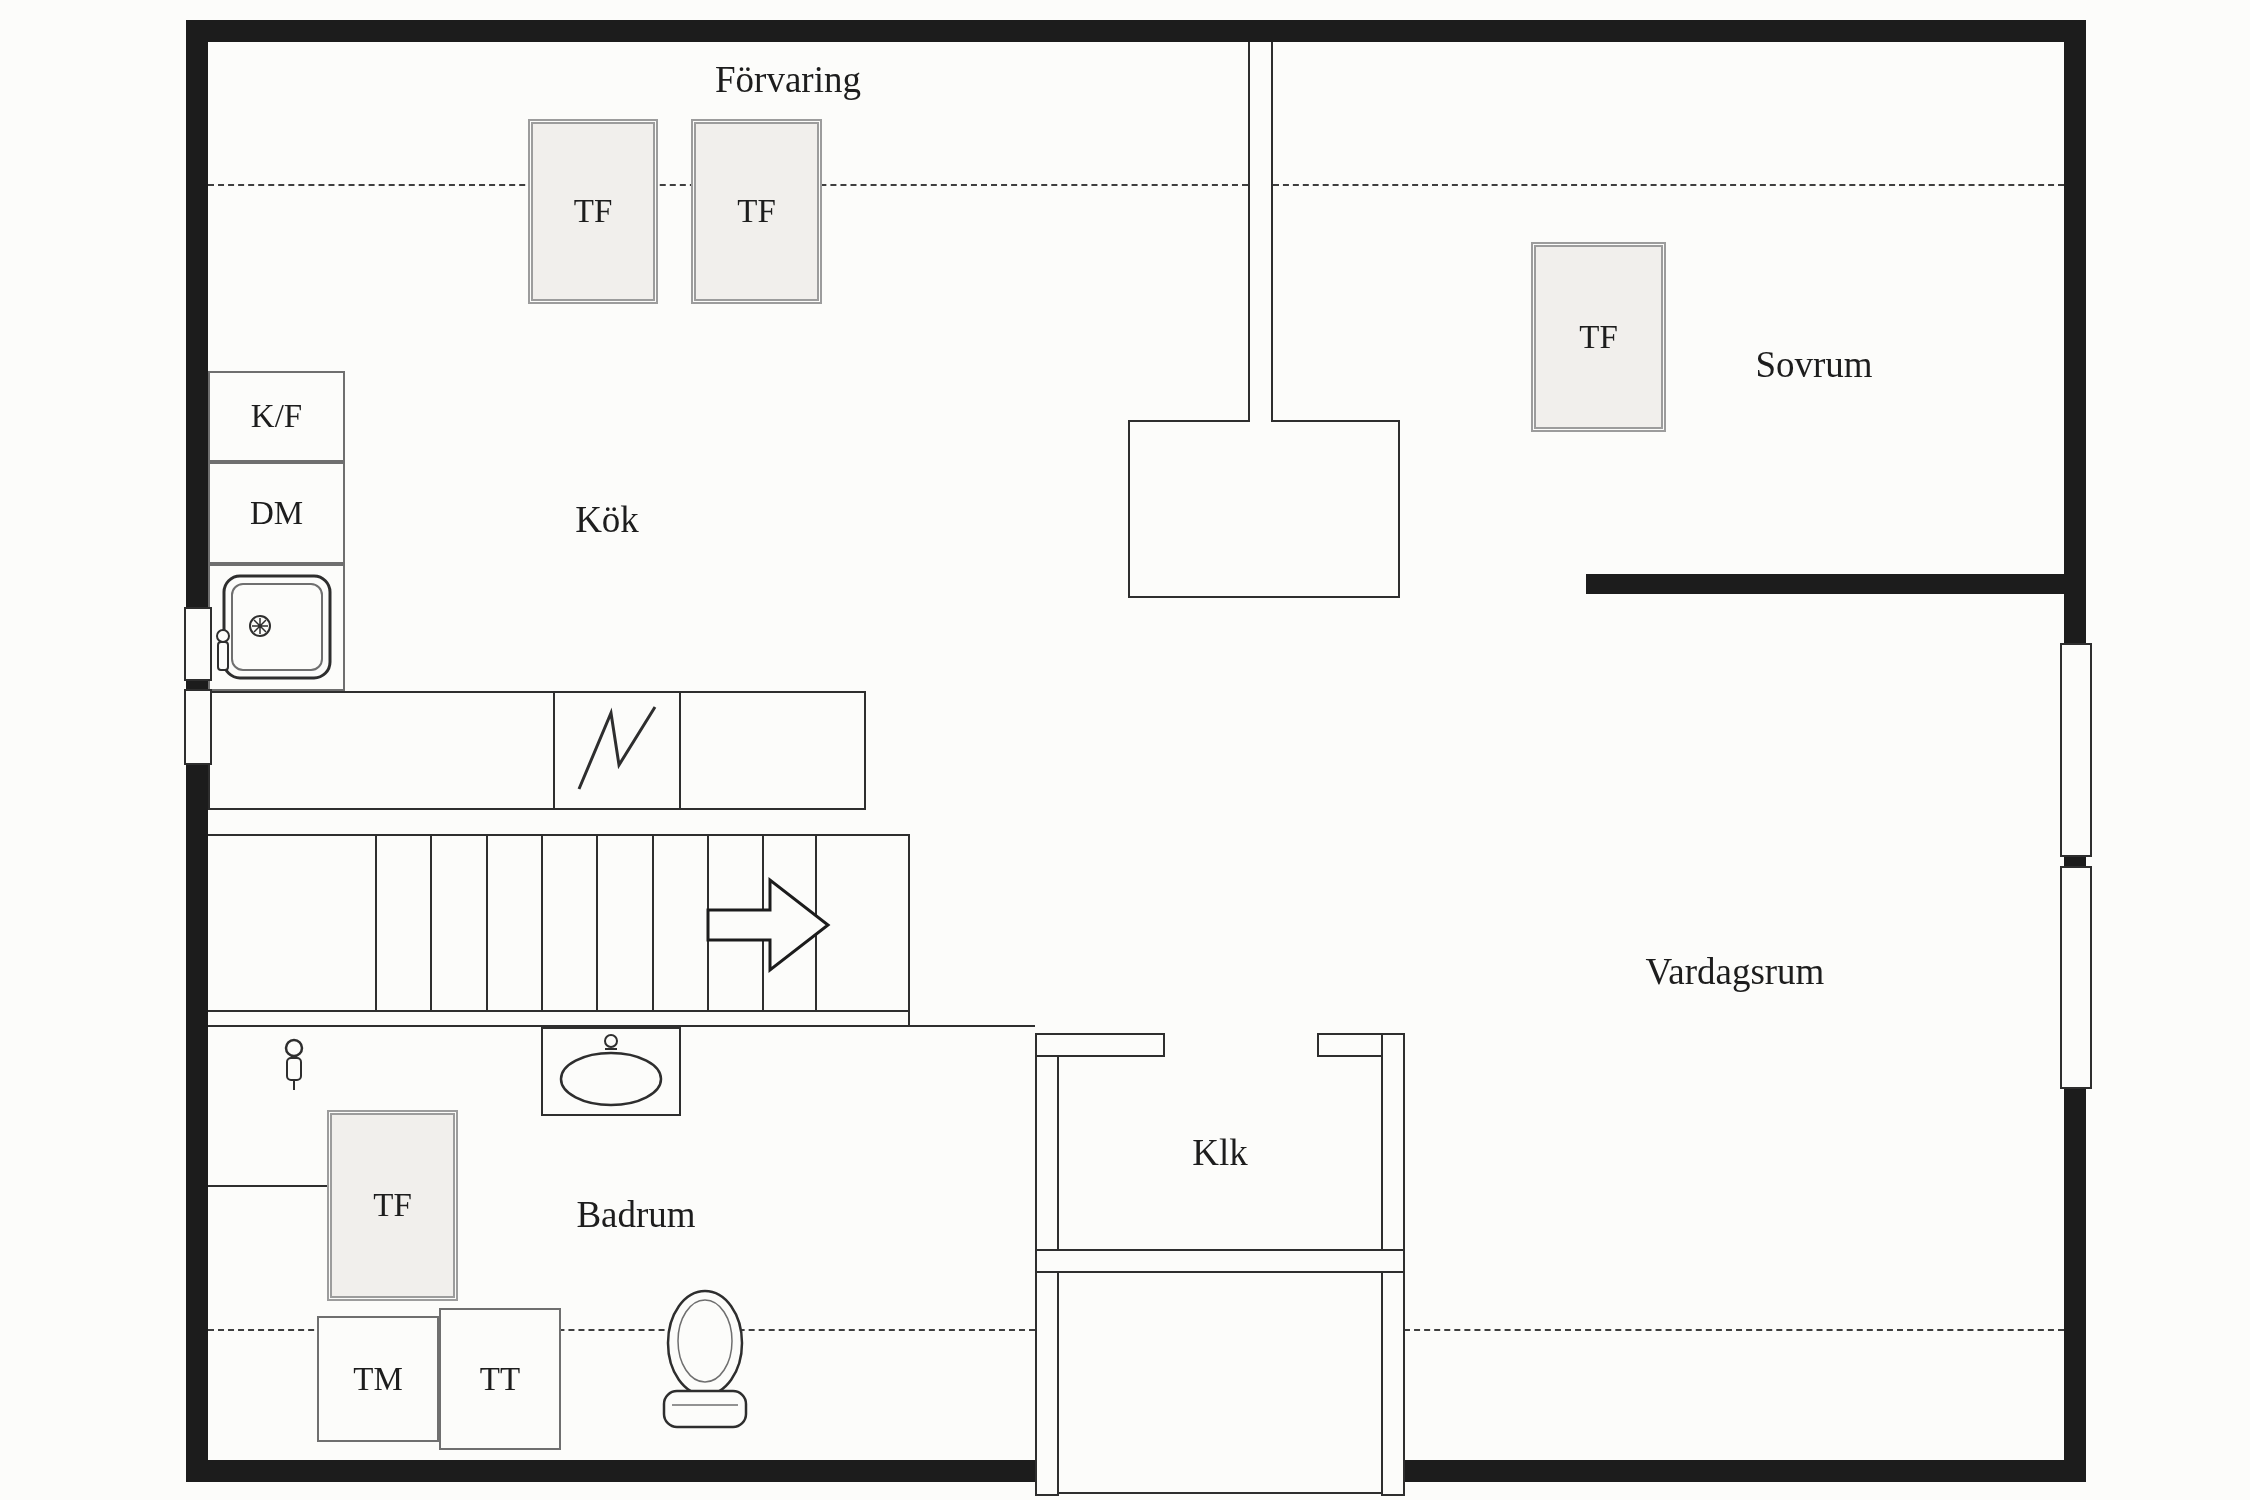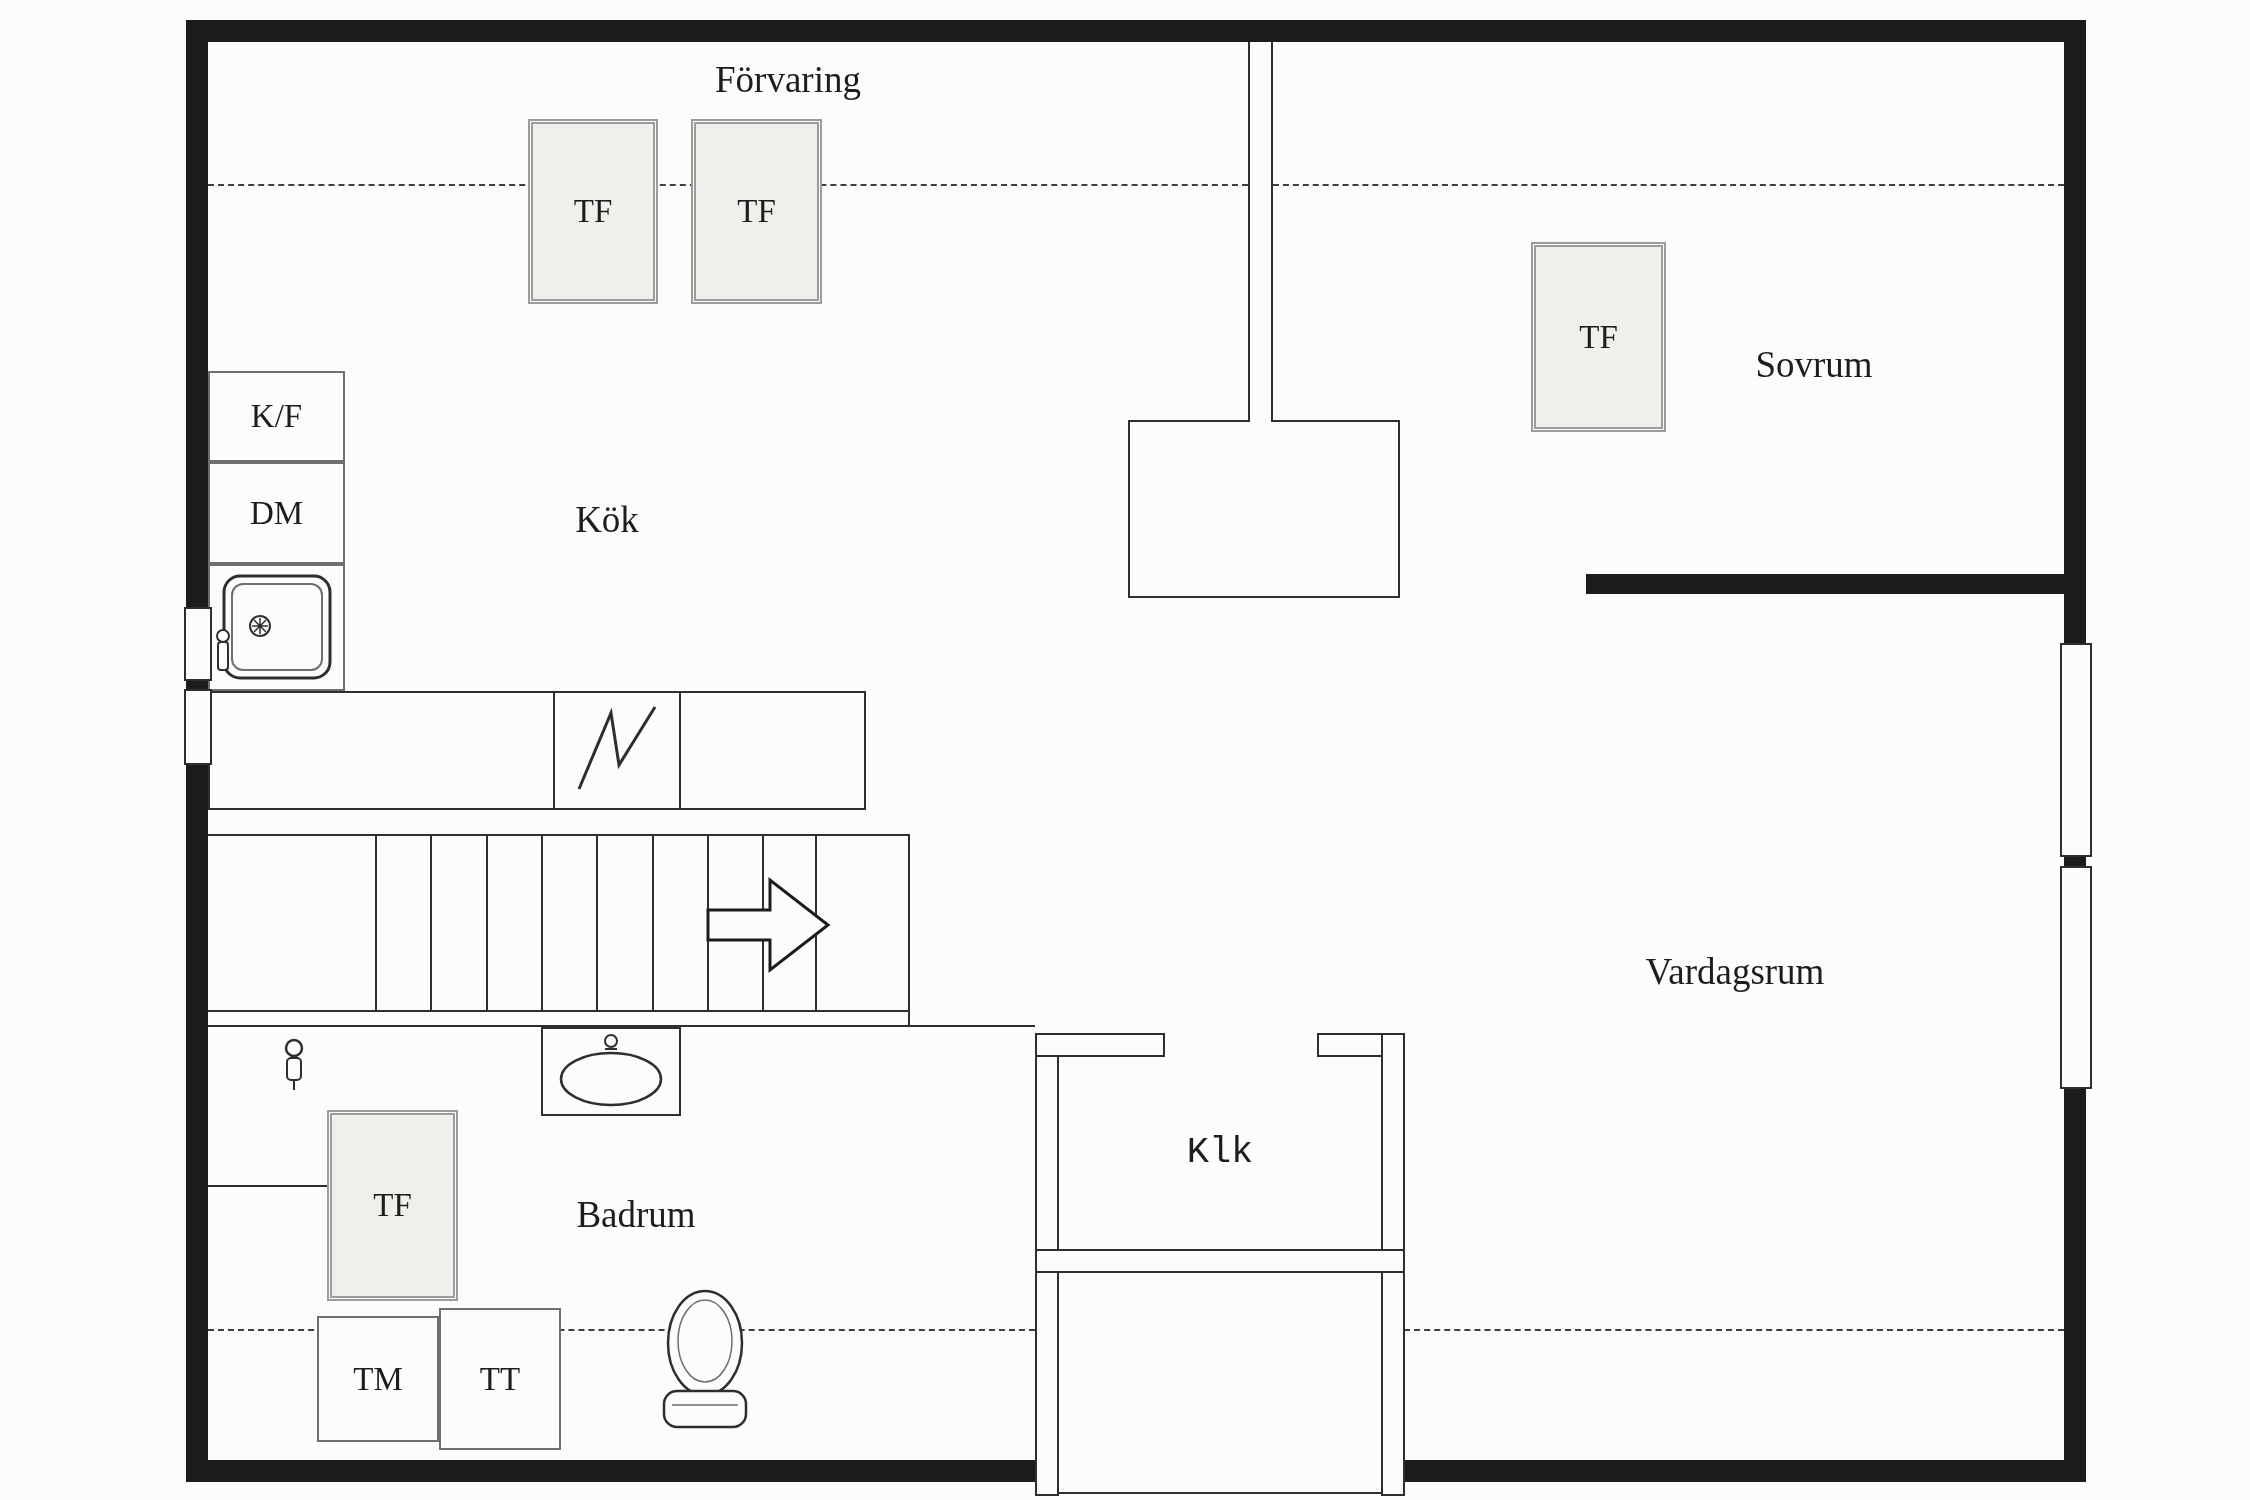--- a/index.html
+++ b/index.html
@@ -138,16 +138,16 @@
 
   <div class="hollow" style="left:184px;top:607px;width:28px;height:74px;"></div>
   <div class="hollow" style="left:184px;top:689px;width:28px;height:76px;"></div>
   <div class="hollow" style="left:2060px;top:643px;width:32px;height:214px;"></div>
   <div class="hollow" style="left:2060px;top:866px;width:32px;height:223px;"></div>
 
   <div class="room" style="left:752px;top:79px;margin-left:36px;">Förvaring</div>
   <div class="room" style="left:607px;top:519px;">Kök</div>
   <div class="room" style="left:1814px;top:364px;">Sovrum</div>
   <div class="room" style="left:1735px;top:971px;">Vardagsrum</div>
-  <div class="room" style="left:1220px;top:1152px;font-family:Liberation Mono, monospace;">Klk</div>
+  <div class="room" style="left:1220px;top:1152px;">Klk</div>
   <div class="room" style="left:636px;top:1214px;text-align:right;">Badrum</div>
 
 </div>
 
 </body></html>

